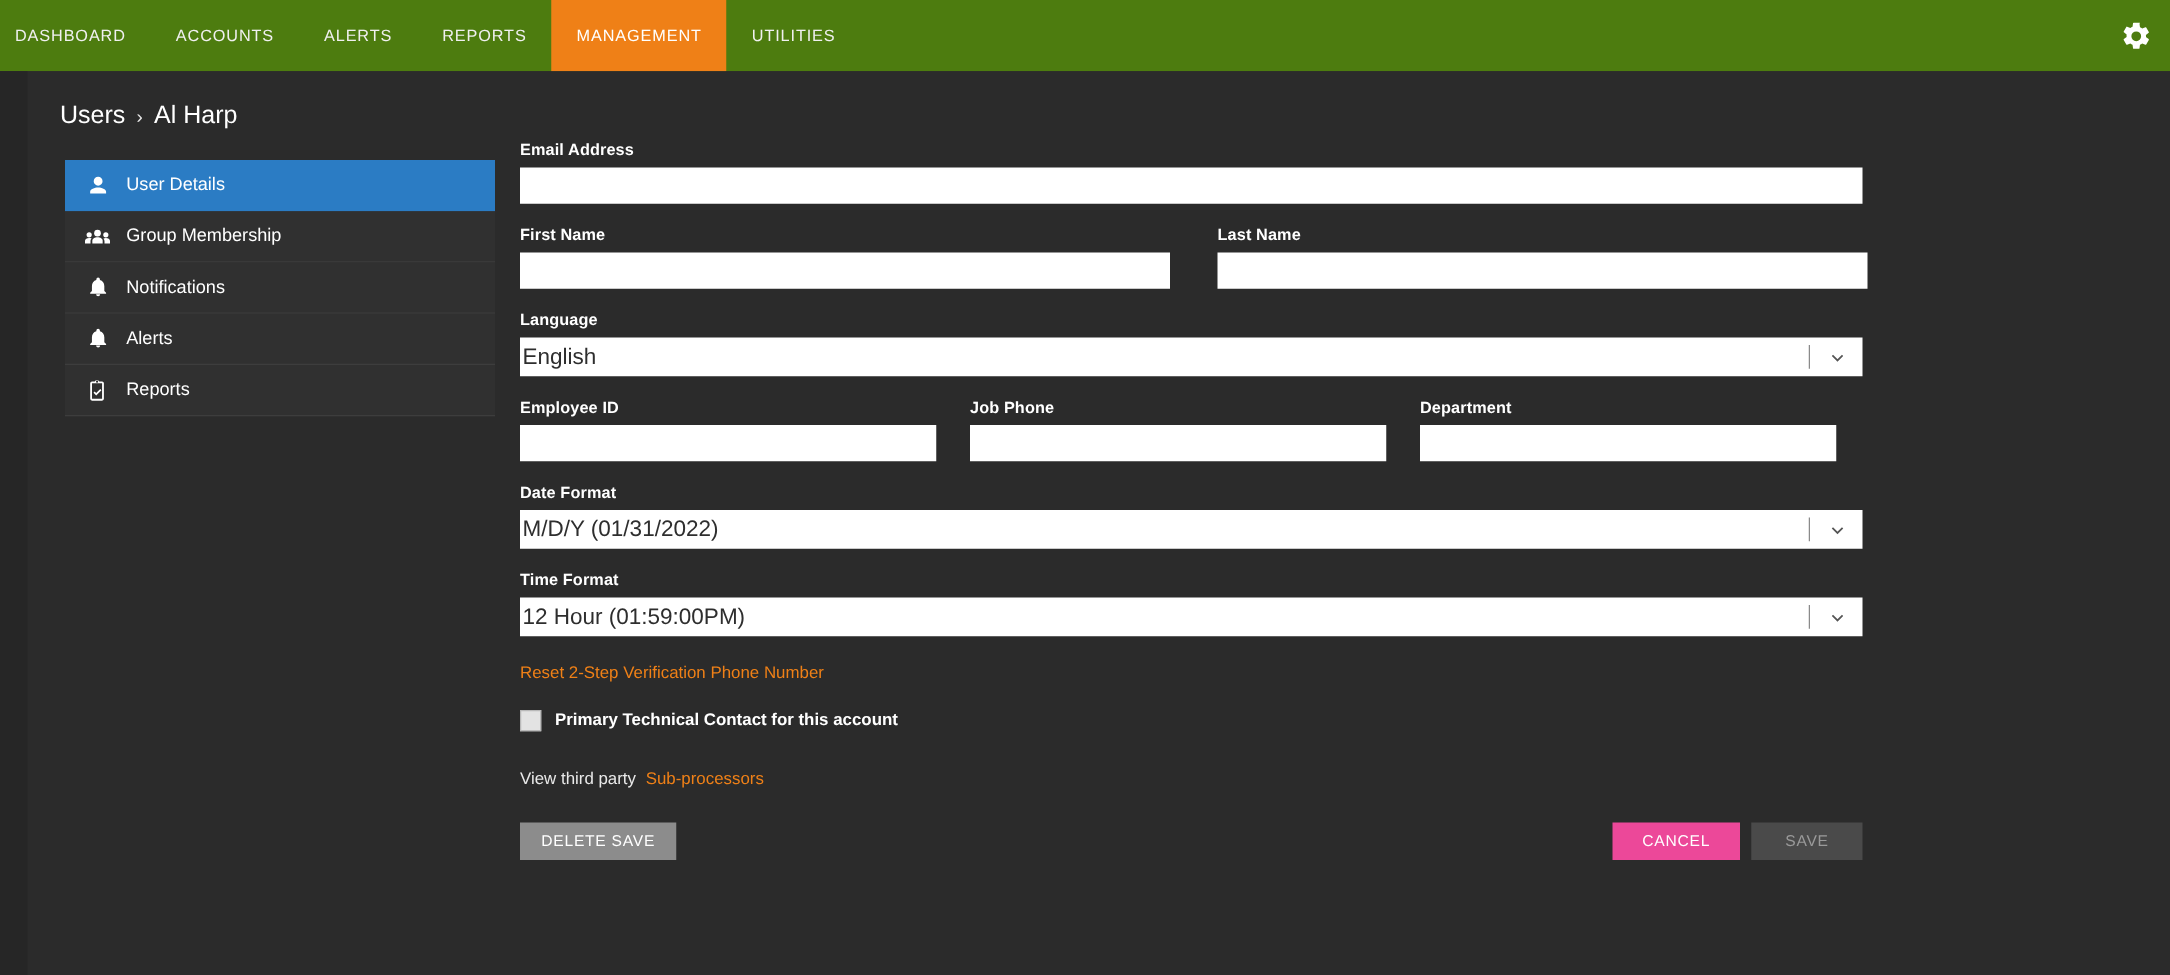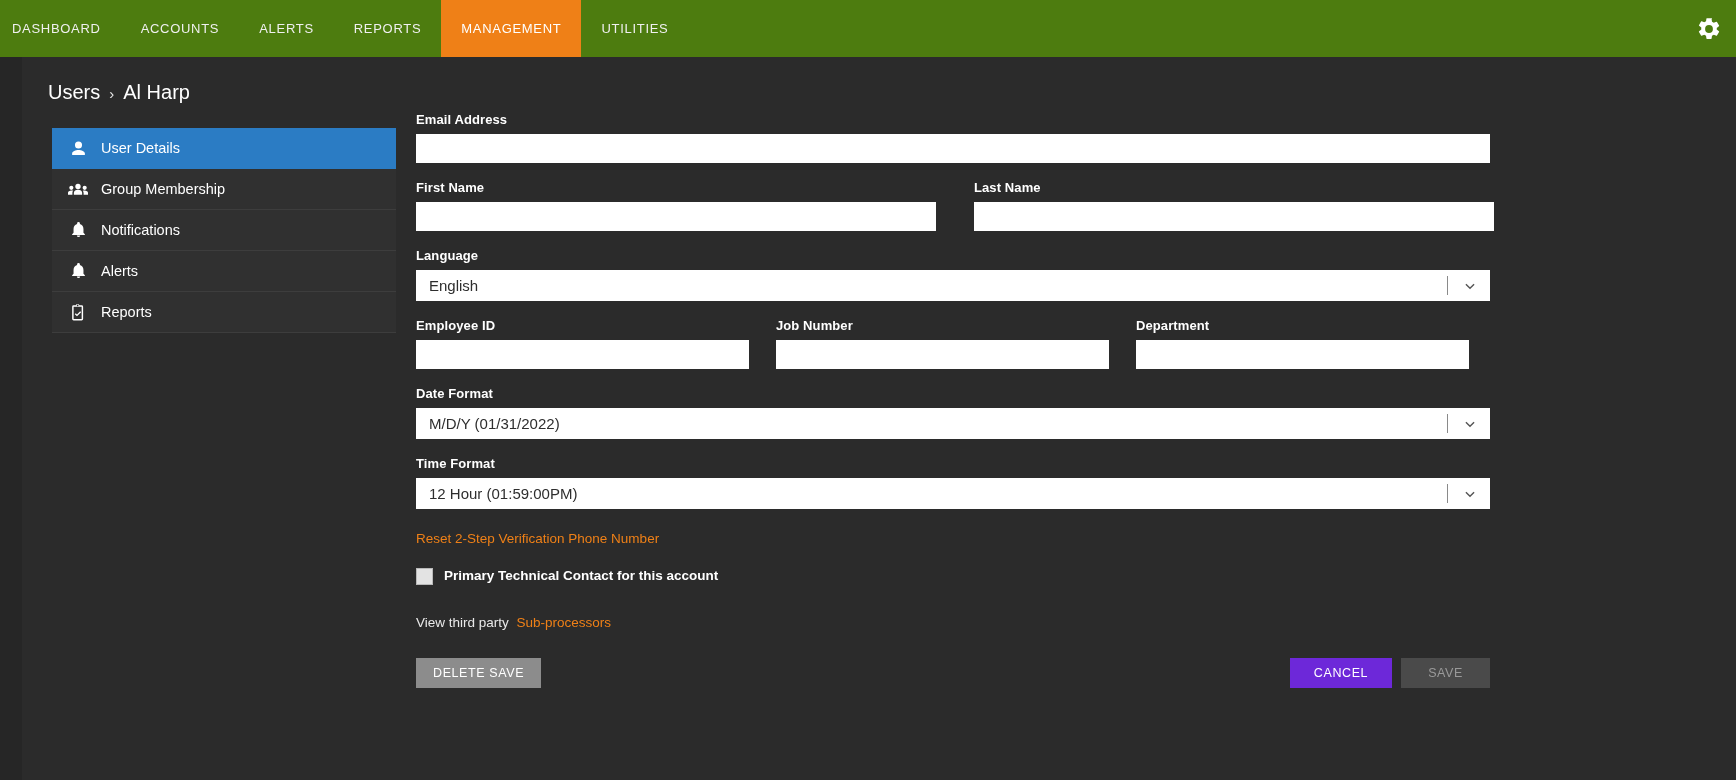--- a/index.html
+++ b/index.html
@@ -117,22 +117,22 @@
 
   .select-wrap {
     position: relative;
     height: 31px;
     background: #ffffff;
     width: 100%;
     display: flex; align-items: center;
     cursor: pointer;
   }
   .select-value {
-    font-size: 15px; color: #2e2e2e;
-    padding-left: 13px;
+    font-size: 18px; color: #2e2e2e;
+    padding-left: 2px;
   }
   .select-sep {
     position: absolute; right: 42px; top: 6px;
     width: 1px; height: 19px; background: #8a8a8a;
   }
   .chev {
     position: absolute; right: 13px; top: 50%;
     transform: translateY(-50%);
     width: 14px; height: 14px;
   }
@@ -181,21 +181,21 @@
   .btn {
     font-family: "Liberation Sans", sans-serif;
     font-size: 12.5px;
     letter-spacing: 0.6px;
     border: none;
     height: 30px;
     cursor: pointer;
     color: #ffffff;
   }
   .btn-delete { background: #8c8c8c; padding: 0 17px; }
-  .btn-cancel { background: #6d28d9; padding: 0 24px; }
+  .btn-cancel { background: #ec4899; padding: 0 24px; }
   .btn-save   { background: #4a4a4a; color: #9a9a9a; padding: 0 27px; cursor: default; }
   .spacer { flex: 1 1 auto; }
   .btn-gap { width: 9px; flex: 0 0 9px; }
 </style>
 </head>
 <body>
 
 <div class="topnav">
   <div class="nav-item">DASHBOARD</div>
   <div class="nav-item">ACCOUNTS</div>
@@ -308,21 +308,21 @@
       </div>
     </div>
 
     <div class="row field-block">
       <div>
         <div class="label">Employee ID</div>
         <input class="text-input w-third" type="text" placeholder="" style="">
       </div>
       <div class="gap-t"></div>
       <div>
-        <div class="label">Job Number</div>
+        <div class="label">Job Phone</div>
         <input class="text-input w-third" type="text" placeholder="" style="">
       </div>
       <div class="gap-t"></div>
       <div>
         <div class="label">Department</div>
         <input class="text-input w-third" type="text" placeholder="" style="">
       </div>
     </div>
 
     <div class="field-block">

